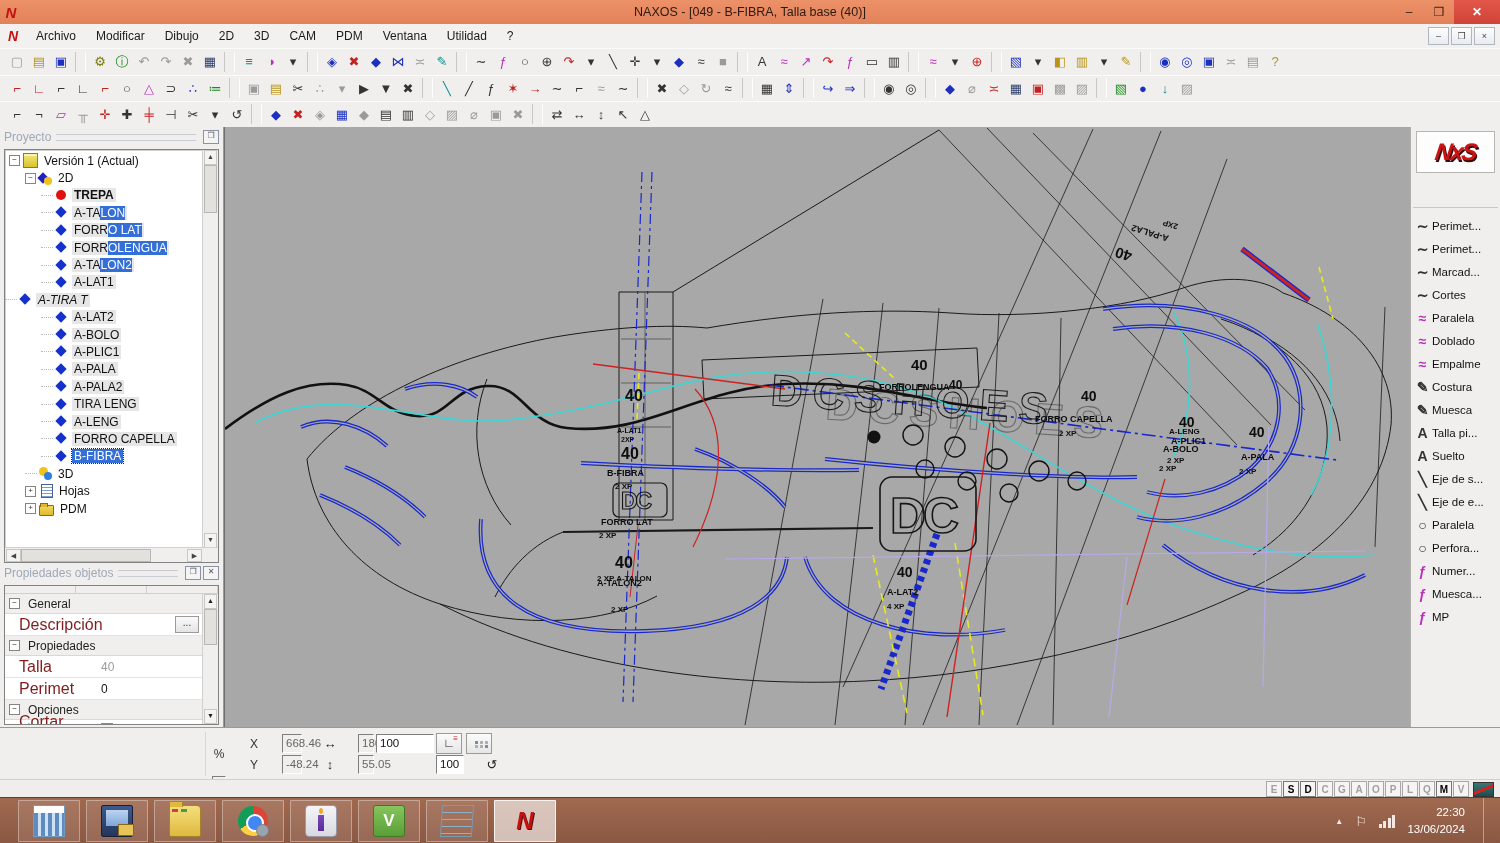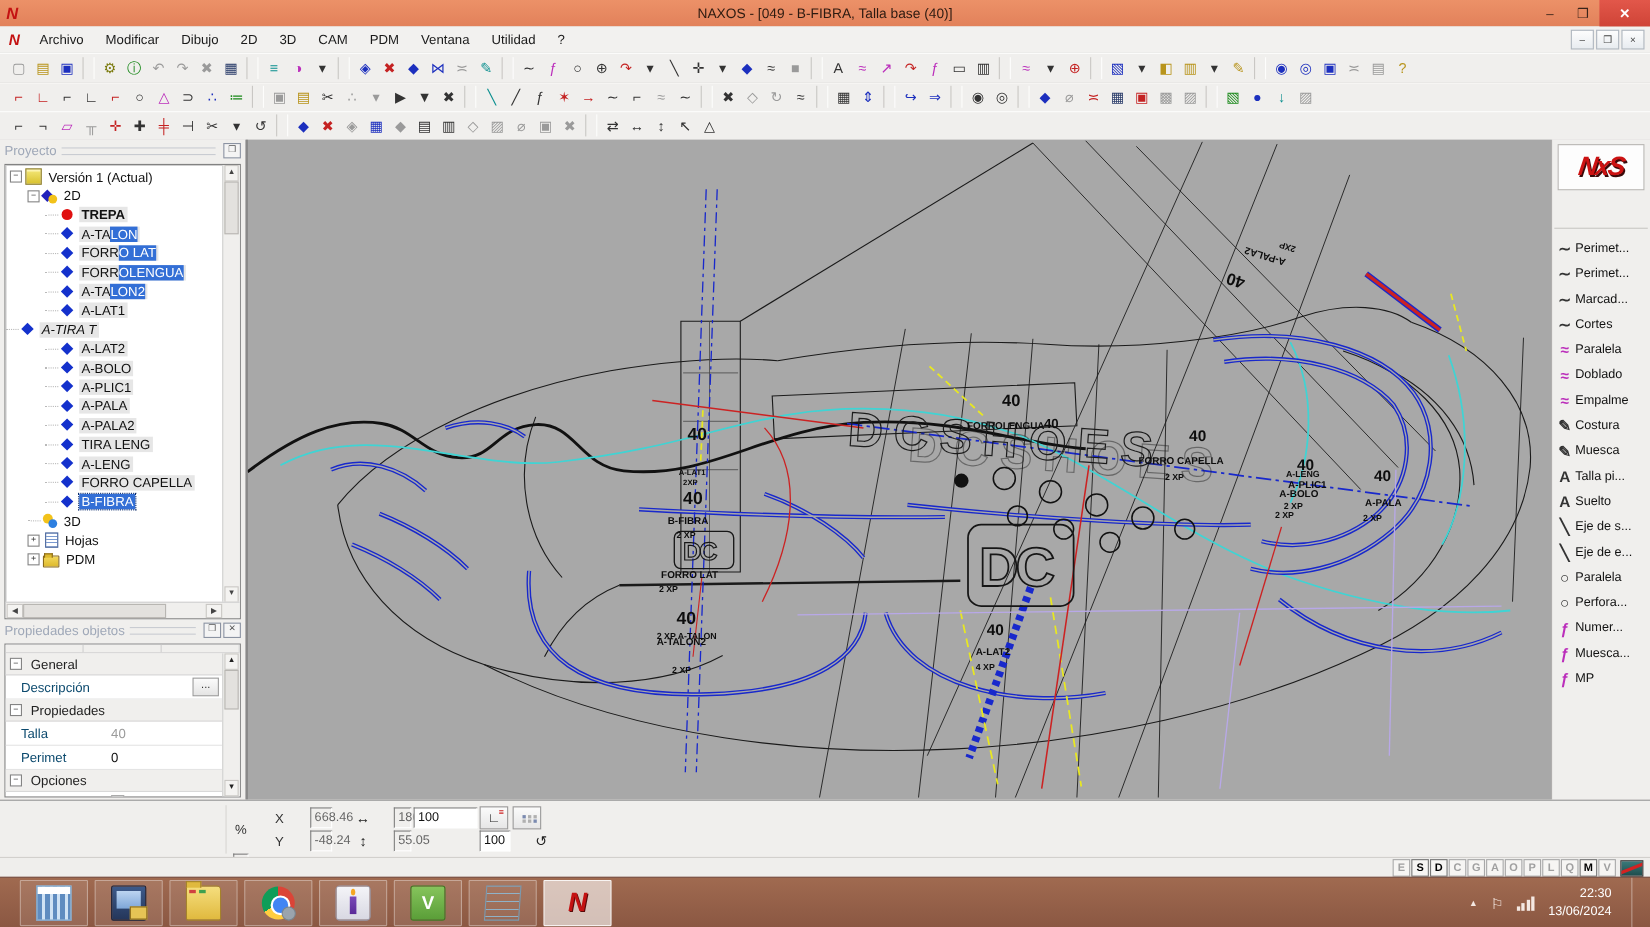--- a/index.html
+++ b/index.html
@@ -84,21 +84,21 @@
   .props-sec{position:absolute;left:0;right:0;top:436px;bottom:0;}
   .props-box{position:absolute;left:4px;right:4px;top:22px;bottom:2px;background:#fff;
              border:1px solid #828282;overflow:hidden;}
   .props-head{height:7px;background:#f0efed;border-bottom:1px solid #cfcfcf;display:flex;}
   .props-head span{flex:1;border-right:1px solid #cfcfcf;}
   .props-rows{position:absolute;left:0;right:16px;top:8px;bottom:0;}
   .prop-section{height:19px;display:flex;align-items:center;background:#f0efed;border-bottom:1px solid #d8d8d8;padding-left:4px;}
   .collapse-box{width:9px;height:9px;border:1px solid #848484;background:#fff;font-size:8px;line-height:7px;text-align:center;color:#333;margin-right:8px;}
   .sec-label{font-size:12px;color:#222;}
   .prop-row{height:21px;display:flex;align-items:center;border-bottom:1px solid #e4e4e4;padding-left:14px;}
-  .prop-label{width:82px;color:#0c4a6e;font-size:12px;flex:none;}
+  .prop-label{width:82px;color:#7f1d1d;font-size:16px;flex:none;}
   .prop-value{flex:1;font-size:12px;color:#111;}
   .prop-value.muted{color:#9b9b9b;}
   .dots-btn{width:22px;height:15px;border:1px solid #9a9a9a;background:linear-gradient(#fbfbfb,#e4e4e4);
             font-size:10px;line-height:11px;text-align:center;color:#333;margin-right:3px;}
   .checkbox{width:10px;height:10px;border:1px solid #888;background:#fff;display:inline-block;}
   .props-vscroll{position:absolute;top:8px;bottom:0;right:0;width:15px;background:#f0efed;border-left:1px solid #d0d0d0;}
   .props-vscroll .arr{position:absolute;left:1px;right:1px;height:13px;text-align:center;font-size:7px;color:#222;
                 background:#f4f3f1;border:1px solid #c9c7c4;line-height:12px;}
   .props-vscroll .arr.up{top:0;} .props-vscroll .arr.dn{bottom:0;}
   .props-vscroll .thumb{position:absolute;left:1px;right:1px;top:15px;height:34px;background:#e3e1de;border:1px solid #b8b6b2;}

